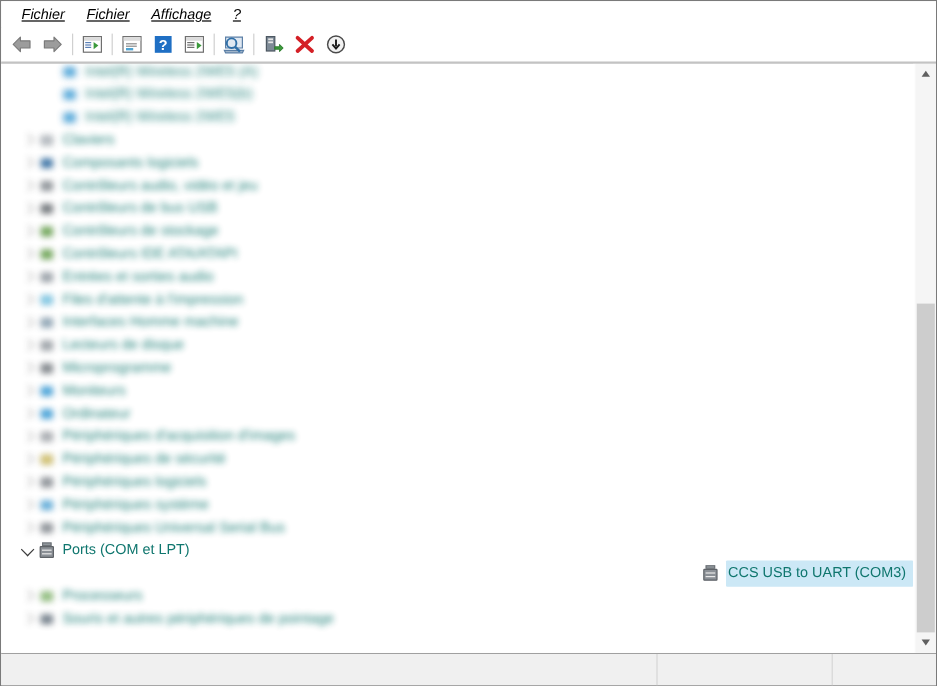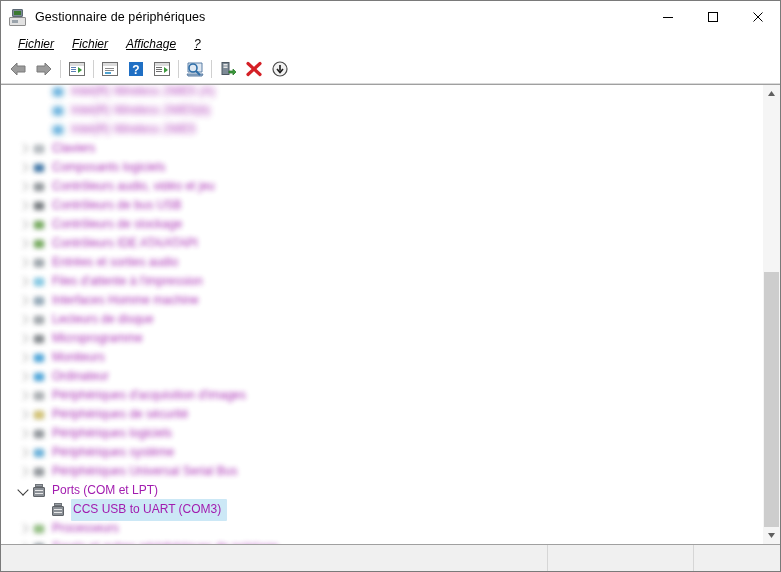--- a/index.html
+++ b/index.html
@@ -66,21 +66,21 @@
     border-top:1px solid #a0a0a0;
     overflow:hidden;
   }
   .tree-pane{
     flex:1;position:relative;overflow:hidden;background:#ffffff;
     border-right:1px solid #ffffff;
   }
   .tree-inner{position:absolute;left:0;top:0;right:0;}
   .row{
     height:19px;display:flex;align-items:center;white-space:nowrap;
-    font-size:12px;color:#a21caf;position:relative;
+    font-size:12px;color:#0f766e;position:relative;
   }
   .row .expander{
     width:16px;height:19px;display:flex;align-items:center;justify-content:center;
     flex:0 0 auto;
   }
   .row .ico{
     width:16px;height:16px;flex:0 0 auto;margin-right:5px;position:relative;
   }
   .row .lbl{line-height:19px;}
   .sel .lbl{background:#cce8f6;padding:1px 6px 2px 2px;border-radius:1px;}
@@ -110,45 +110,20 @@
   .status-pane{padding:5px 8px;overflow:hidden;white-space:nowrap;}
   .status-pane.p1{flex:1;border-right:1px solid #d6d6d6;}
   .status-pane.p2{width:146px;border-right:1px solid #d6d6d6;box-sizing:border-box;}
   .status-pane.p3{width:86px;box-sizing:border-box;}
 </style>
 </head>
 <body>
 
 <div class="window">
 
-  <div class="titlebar">
-    <div class="app-icon">
-      <div class="mon"></div>
-        <div class="base"></div>
-    </div>
-    <div class="title-text">Gestionnaire de périphériques</div>
-    <div class="win-controls">
-      <div class="win-btn">
-        <svg width="12" height="12" viewBox="0 0 12 12">
-            <line x1="1" y1="6.5" x2="11" y2="6.5" stroke="#000" stroke-width="1"></line>
-          </svg>
-      </div>
-      <div class="win-btn">
-        <svg width="12" height="12" viewBox="0 0 12 12">
-            <rect x="1.5" y="1.5" width="9" height="9" fill="none" stroke="#000" stroke-width="1"></rect>
-          </svg>
-      </div>
-      <div class="win-btn">
-        <svg width="12" height="12" viewBox="0 0 12 12">
-            <line x1="1.5" y1="1.5" x2="10.5" y2="10.5" stroke="#000" stroke-width="1"></line>
-            <line x1="10.5" y1="1.5" x2="1.5" y2="10.5" stroke="#000" stroke-width="1"></line>
-          </svg>
-      </div>
-    </div>
-  </div>
 
   <div class="menubar">
     <div class="menu-item"><u>Fichier</u></div>
     <div class="menu-item"><u>Fichier</u></div>
     <div class="menu-item"><u>Affichage</u></div>
     <div class="menu-item"><u>?</u></div>
   </div>
 
   <div class="toolbar">
 
@@ -430,21 +405,21 @@
             </span>
             <span class="lbl">Périphériques Universal Serial Bus</span>
           </div>
           <div class="row" style="padding-left: 14px;">
             <span class="expander">
               <span class="chev"></span>
             </span>
             <span class="ico"><span class="port-ico"><span class="top"></span><span class="bd"></span></span></span>
             <span class="lbl">Ports (COM et LPT)</span>
           </div>
-          <div class="row sel" style="padding-left: 33px;">
+          <div class="row sel" style="padding-left: 33px; justify-content: flex-end;">
             <span class="expander"></span>
             <span class="ico"><span class="port-ico"><span class="top"></span><span class="bd"></span></span></span>
             <span class="lbl">CCS USB to UART (COM3)</span>
           </div>
           <div class="row blur" style="padding-left: 14px;">
             <span class="expander">
               <span class="chev-right"></span>
             </span>
             <span class="ico">
               <span class="ic-bar" style="background: rgb(142, 192, 122); border: 1px solid rgb(94, 143, 76); box-sizing: border-box;"></span>

